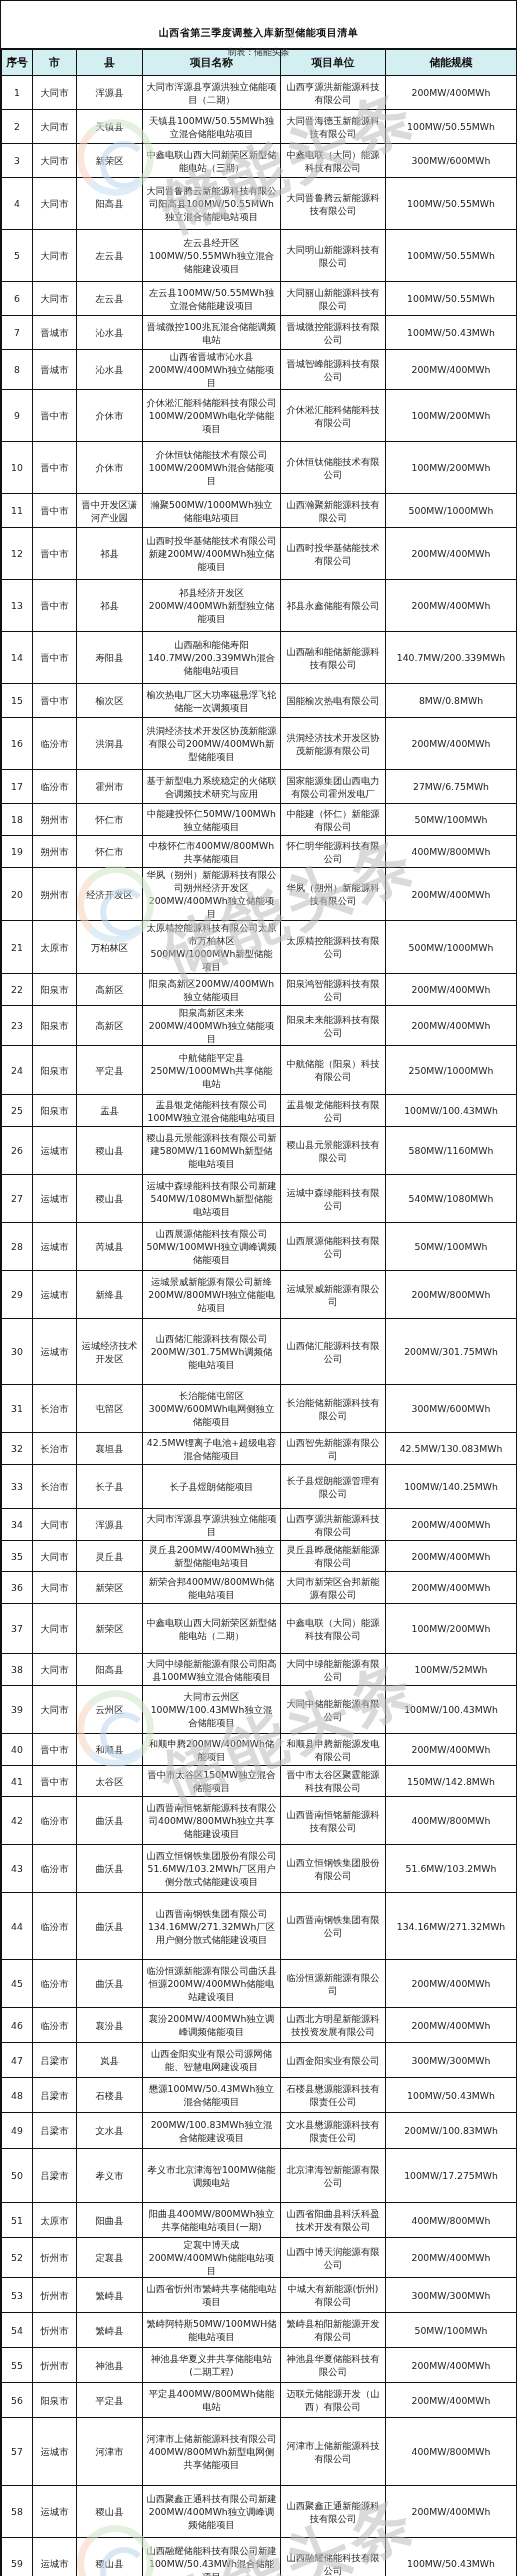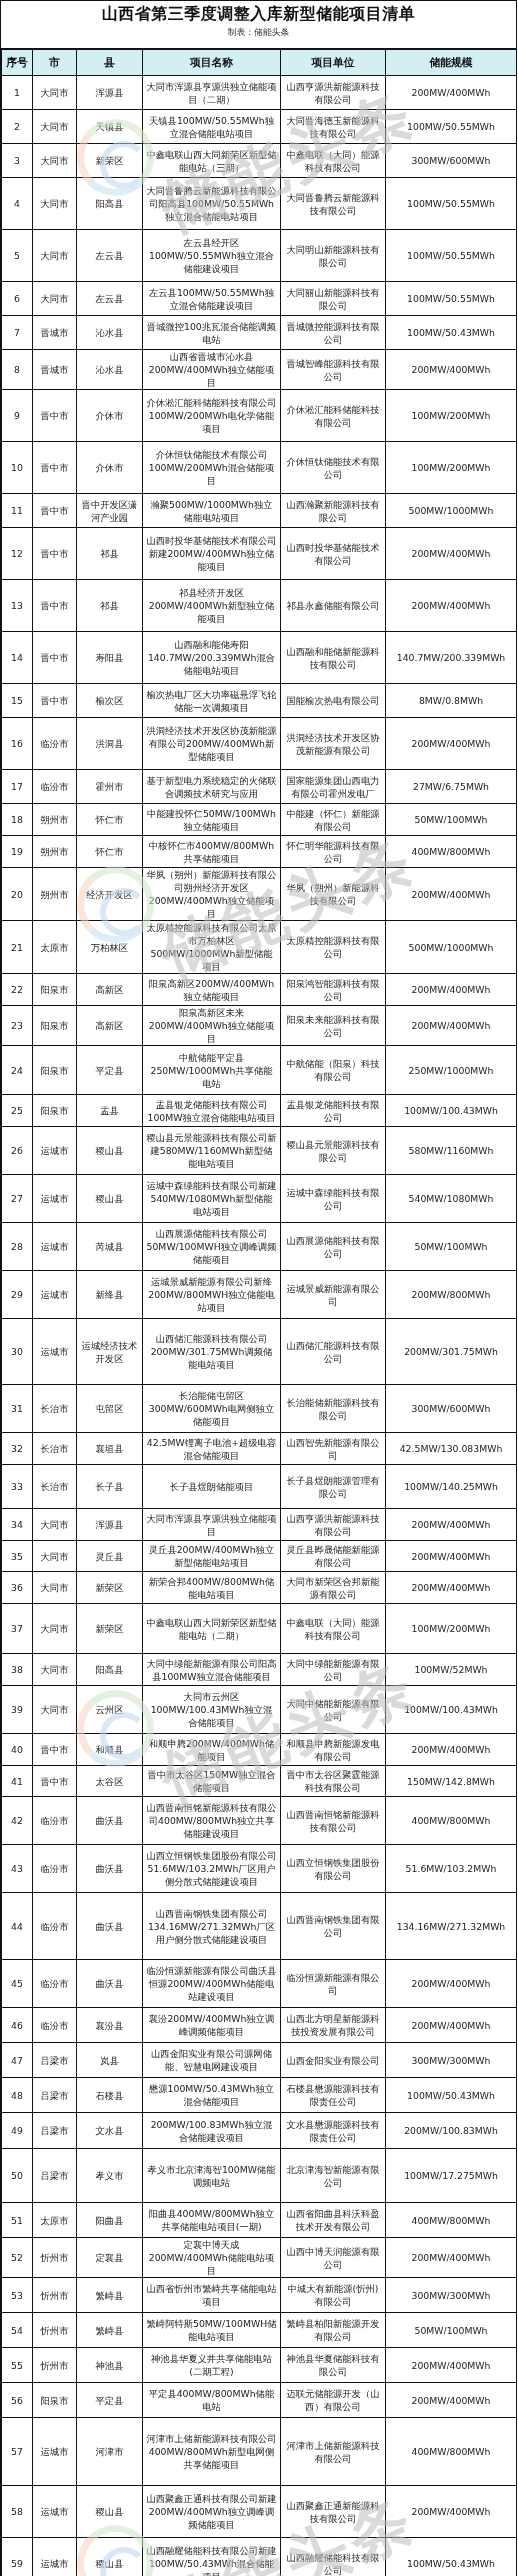--- a/index.html
+++ b/index.html
@@ -1,20 +1,20 @@
 <!DOCTYPE html>
 <html style="font-size:8.2px"><head>
 <meta charset="utf-8">
 <style>
   html, body { margin: 0; padding: 0; background: #ffffff; }
   body { width: 518px; height: 2900px; position: relative; overflow: hidden;
          font-family: "DejaVu Sans", "Liberation Sans", sans-serif; color: #222; }
   .sheet { position: absolute; left: 0; top: 0; width: 517px; border: 1px solid #111; border-bottom: 1.5px solid #111; box-sizing: border-box; height: 2899px; }
   .title-box { height: 48px; border-bottom: 1px solid #111; box-sizing: border-box; text-align: center; }
-  .title { font-size: 16px; font-weight: bold; color: #111; padding-top: 3px; letter-spacing: 0.5px; line-height: 20.6px; }
+  .title { font-size: 10px; font-weight: bold; color: #111; padding-top: 23px; letter-spacing: 0.5px; line-height: 20.6px; font-family: Liberation Mono, monospace; }
   .subtitle { font-size: 8.8px; color: #333; line-height: 15.5px; margin-top: 0px; }
   table { border-collapse: collapse; width: 516px; table-layout: fixed; }
   th, td { border: 0.8px solid #111; text-align: center; vertical-align: middle; padding: 0 2.6px; box-sizing: border-box; }
   th { background: #d3eff1; font-size: 10.8px; font-weight: bold; height: 26px; color: #111; }
   td { font-size: 9.3px; line-height: 13px; color: #222; }
   td.num { padding: 0; }
   td.name, td.unit { padding: 0 3.1px; }
   .col-num { width: 31px; } .col-city { width: 44px; } .col-county { width: 66px; }
   .col-name { width: 138px; } .col-unit { width: 105px; } .col-scale { width: 131px; }
   .watermark { position: absolute; left: 77px; width: 309px; height: 134px; pointer-events: none; opacity: 0.55; }

